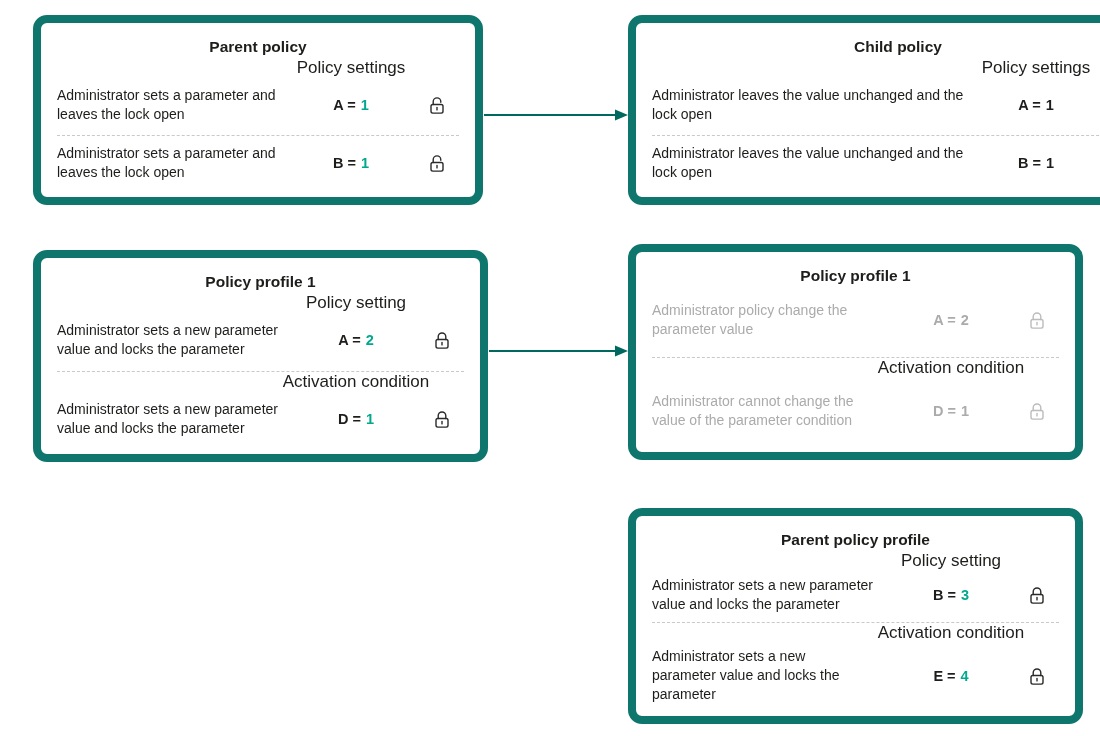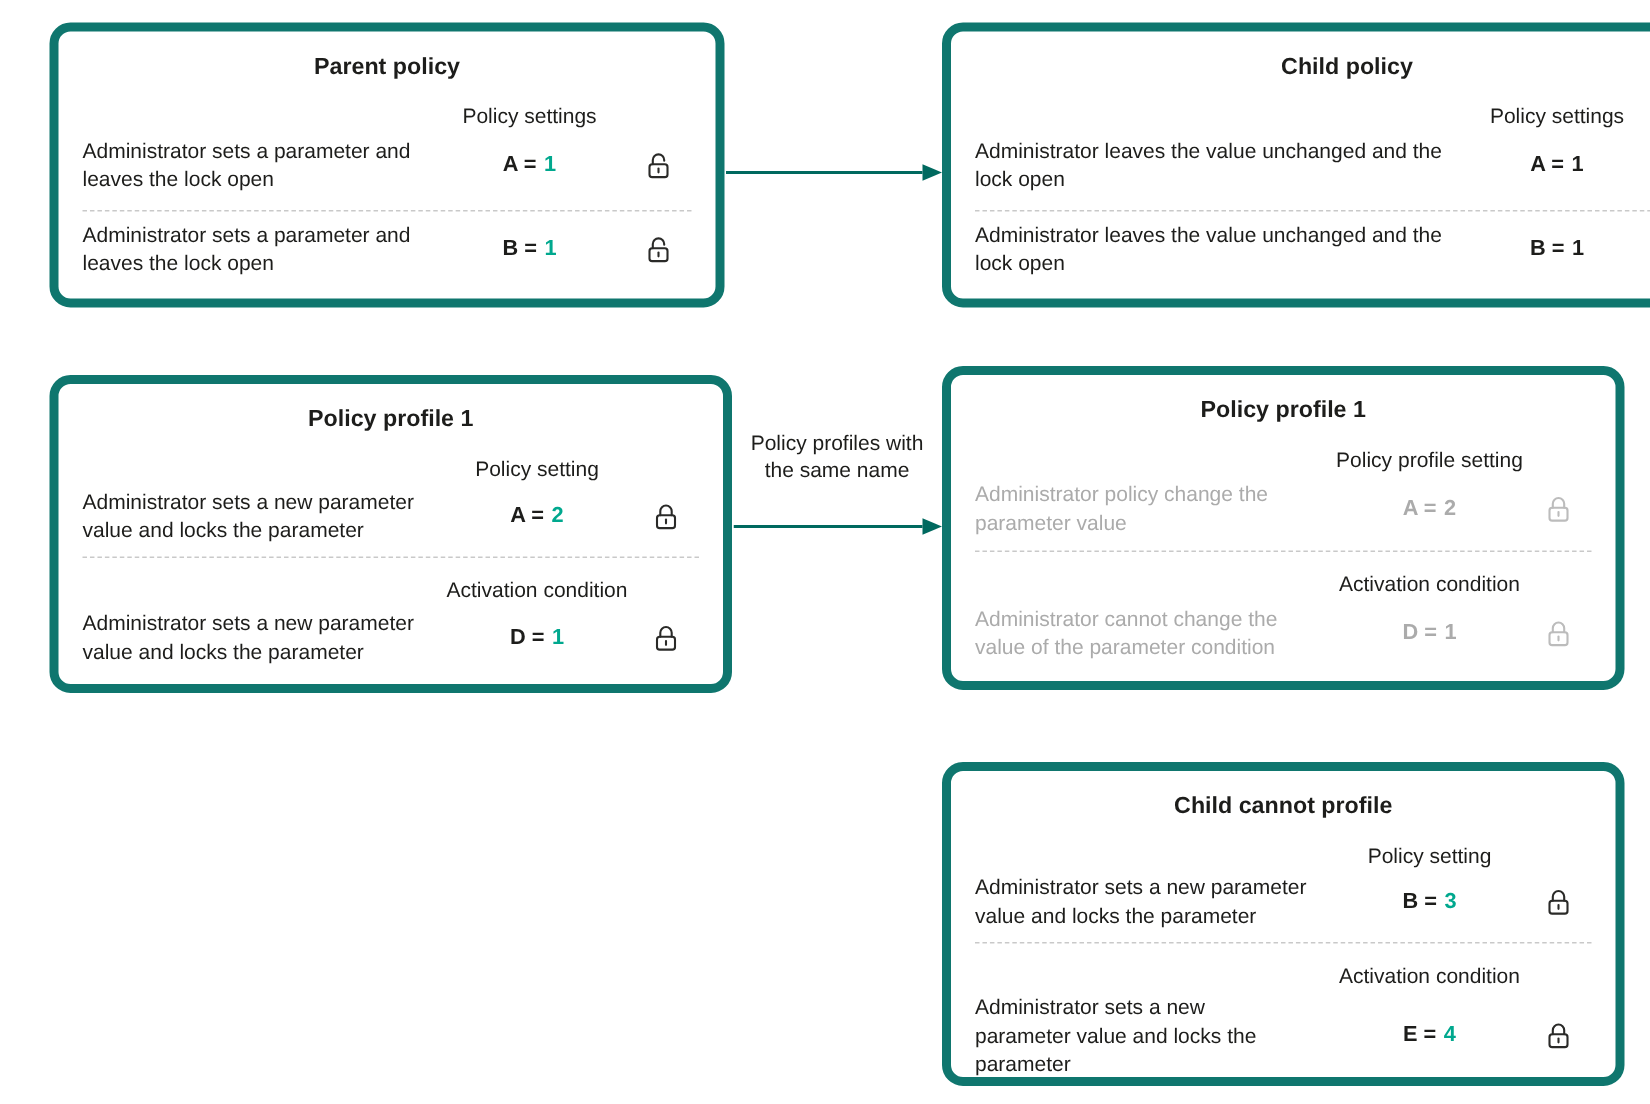--- a/index.html
+++ b/index.html
@@ -5,28 +5,28 @@
   * { margin:0; padding:0; box-sizing:border-box; }
   html,body { background:#ffffff; }
   body {
     width:1100px; height:736px; position:relative; overflow:hidden;
     font-family:"Liberation Sans", sans-serif; color:#1d1d1b;
   }
   .stage { position:absolute; inset:0; }
 
   .card {
     position:absolute; background:#ffffff;
-    border:6px solid #0f766e; border-radius:14px;
+    border:8px solid #0f766e; border-radius:14px;
     padding:10px 16px 12px; display:flex; flex-direction:column;
   }
   .card-title { text-align:center; font-weight:700; font-size:15.5px; padding:5px 0 2px; }
 
   .sec-header {
     display:grid; grid-template-columns:1fr 128px 44px;
-    font-size:14px; margin-top:13px;
+    font-size:17px; margin-top:0;
   }
   .sec-header > span { grid-column:2; justify-self:center; white-space:nowrap; }
 
   .row {
     display:grid; grid-template-columns:1fr 128px 44px;
     align-items:center; margin-top:4px; flex:1;
   }
   .desc { font-size:14px; line-height:1.35; padding-right:8px; }
   .value { display:flex; justify-content:center; align-items:baseline; gap:5px; font-weight:700; font-size:14.5px; }
   .vn.accent { color:#00A88E; }
@@ -160,31 +160,27 @@
       <span class="lock">
         <svg width="22" height="22" viewBox="0 0 22 22" fill="none" stroke="currentColor" stroke-width="1.4" stroke-linecap="round">
           <path d="M7.2 10.5 V7.8 a3.8 3.8 0 0 1 7.6 0 V10.5"></path>
           <rect x="5" y="10.5" width="12" height="8.6" rx="1.8"></rect>
           <path d="M11 13.4 v2.5"></path>
         </svg>
       </span>
     </div>
   </section>
 
-  <div class="arrow-label" style="left:498px; top:286px;">Policy profiles with the same name</div>
   <svg class="arrow" style="left:489px; top:342px;" width="139" height="18" viewBox="0 0 139 18">
     <line x1="0" y1="9" x2="126" y2="9" stroke="#00695F" stroke-width="2"></line>
     <polygon points="126,3.5 139,9 126,14.5" fill="#00695F"></polygon>
   </svg>
 
   <section class="card" style="left:628px; top:244px; width:455px; height:216px;">
     <h2 class="card-title">Policy profile 1</h2>
-    <div class="sec-header">
-      <span>Policy profile setting</span>
-    </div>
     <div class="row muted-row">
       <div class="desc" style="max-width:218px;">Administrator policy change the parameter value</div>
       <div class="value">
         <span class="vl">A =</span>
         <span class="vn">2</span>
       </div>
       <span class="lock">
         <svg width="22" height="22" viewBox="0 0 22 22" fill="none" stroke="currentColor" stroke-width="1.4" stroke-linecap="round">
           <path d="M7.2 10.5 V7.8 a3.8 3.8 0 0 1 7.6 0 V10.5"></path>
           <rect x="5" y="10.5" width="12" height="8.6" rx="1.8"></rect>
@@ -206,21 +202,21 @@
         <svg width="22" height="22" viewBox="0 0 22 22" fill="none" stroke="currentColor" stroke-width="1.4" stroke-linecap="round">
           <path d="M7.2 10.5 V7.8 a3.8 3.8 0 0 1 7.6 0 V10.5"></path>
           <rect x="5" y="10.5" width="12" height="8.6" rx="1.8"></rect>
           <path d="M11 13.4 v2.5"></path>
         </svg>
       </span>
     </div>
   </section>
 
   <section class="card" style="left:628px; top:508px; width:455px; height:216px;">
-    <h2 class="card-title">Child cannot profile</h2>
+    <h2 class="card-title">Parent policy profile</h2>
     <div class="sec-header">
       <span>Policy setting</span>
     </div>
     <div class="row">
       <div class="desc">Administrator sets a new parameter value and locks the parameter</div>
       <div class="value">
         <span class="vl">B =</span>
         <span class="vn accent">3</span>
       </div>
       <span class="lock">

